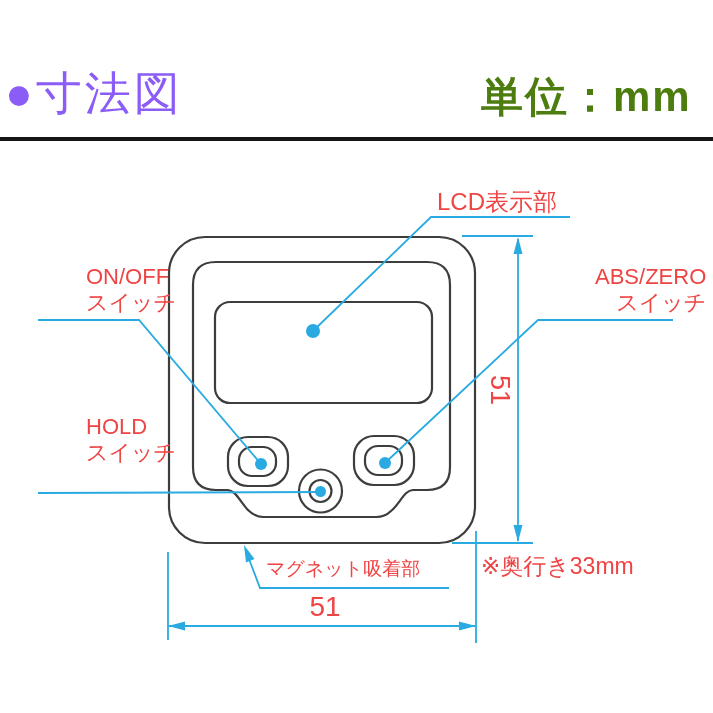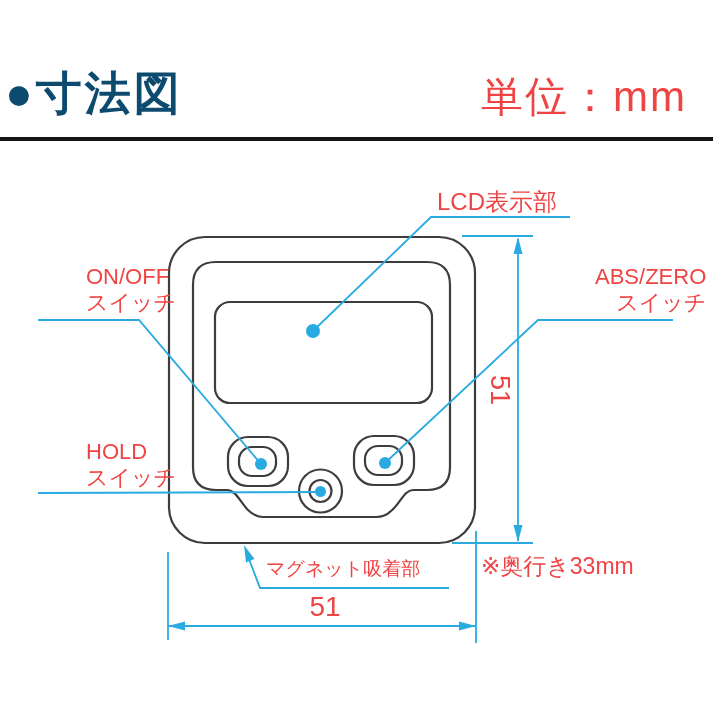--- a/index.html
+++ b/index.html
@@ -2,35 +2,35 @@
 <html><head>
 <meta charset="utf-8">
 <style>
   html,body{margin:0;padding:0;background:#ffffff;}
   body{
     width:713px;height:713px;position:relative;overflow:hidden;
     font-family:"Liberation Sans","DejaVu Sans",sans-serif;
   }
   .abs{position:absolute;}
   .page-title{
-    left:5px;top:68px;font-size:46px;line-height:1.1;color:#0c4a6e;
-    letter-spacing:3px;font-weight:700;white-space:nowrap;
+    left:5px;top:68px;font-size:46px;line-height:1.1;color:#8b5cf6;
+    letter-spacing:3px;font-weight:400;white-space:nowrap;
   }
   .unit-label{
-    left:481px;top:74px;font-size:42px;line-height:1.1;color:#ef4444;
-    letter-spacing:2px;font-weight:400;white-space:nowrap;
+    left:481px;top:74px;font-size:42px;line-height:1.1;color:#4d7c0f;
+    letter-spacing:2px;font-weight:700;white-space:nowrap;
   }
   .header-rule{left:0;top:137px;width:713px;height:4px;background:#151515;}
   .diagram-svg{left:0;top:0;}
   .lbl{position:absolute;color:#ef4444;white-space:nowrap;}
   .lbl-lcd{left:437px;top:186px;font-size:24px;}
   .lbl-two{font-size:22px;line-height:26px;margin-left:48px;}
   .lbl-onoff{left:38px;top:264px;}
   .lbl-abs{left:547px;top:264px;text-align:right;}
-  .lbl-hold{left:38px;top:439px;}
+  .lbl-hold{left:38px;top:414px;}
   .lbl-magnet{left:266px;top:556px;font-size:19px;}
   .lbl-depth{left:481px;top:551px;font-size:23px;}
   .dim-bottom{left:300px;top:591px;width:50px;text-align:center;font-size:28px;}
   .dim-right{
     left:485px;top:375px;width:30px;height:30px;display:flex;
     align-items:center;justify-content:center;font-size:27px;
     transform:rotate(90deg);
   }
 </style>
 </head>

